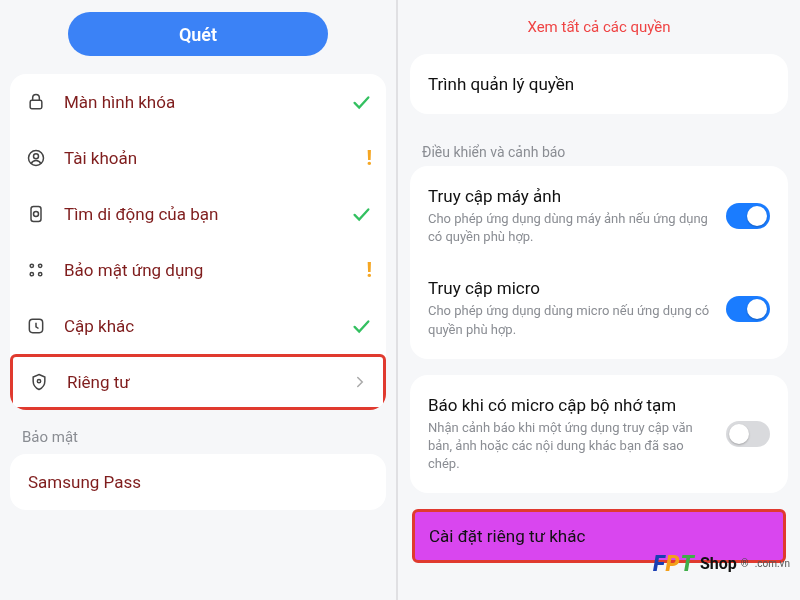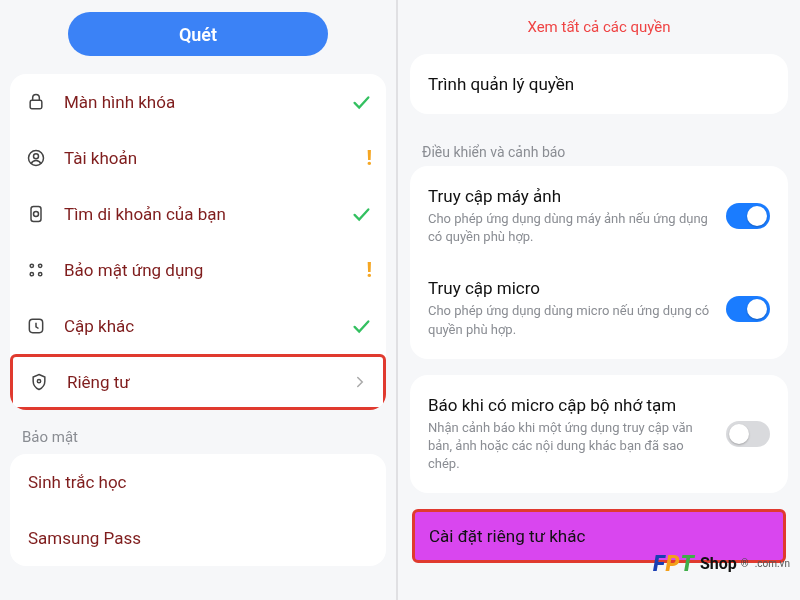--- a/index.html
+++ b/index.html
@@ -139,21 +139,21 @@
       <span class="trail warn">!</span>
     </div>
 
     <div class="row">
       <span class="icn">
         <svg width="20" height="20" viewBox="0 0 24 24" fill="none" stroke="currentColor" stroke-width="1.8">
             <rect x="6" y="3" width="12" height="18" rx="3"></rect>
             <circle cx="12" cy="12" r="3"></circle>
           </svg>
       </span>
-      <span class="lbl">Tìm di khoản của bạn</span>
+      <span class="lbl">Tìm di động của bạn</span>
       <span class="trail check">
         <svg width="22" height="22" viewBox="0 0 24 24" fill="none" stroke="currentColor" stroke-width="2.5" stroke-linecap="round">
             <path d="M5 13l5 5L20 7"></path>
           </svg>
       </span>
     </div>
 
     <div class="row">
       <span class="icn">
         <svg width="20" height="20" viewBox="0 0 24 24" fill="none" stroke="currentColor" stroke-width="1.8">
@@ -195,23 +195,20 @@
             <path d="M9 6l6 6-6 6"></path>
           </svg>
       </span>
     </div>
 
   </div>
 
   <div class="sect-head">Bảo mật</div>
 
   <div class="list-card">
-    <div class="row">
-      <span class="lbl" style="margin-left:4px">Sinh trắc học</span>
-    </div>
     <div class="row">
       <span class="lbl" style="margin-left:4px">Samsung Pass</span>
     </div>
   </div>
 
 </div>
 
 <div class="pane pane-right">
 
   <div class="r-top">

